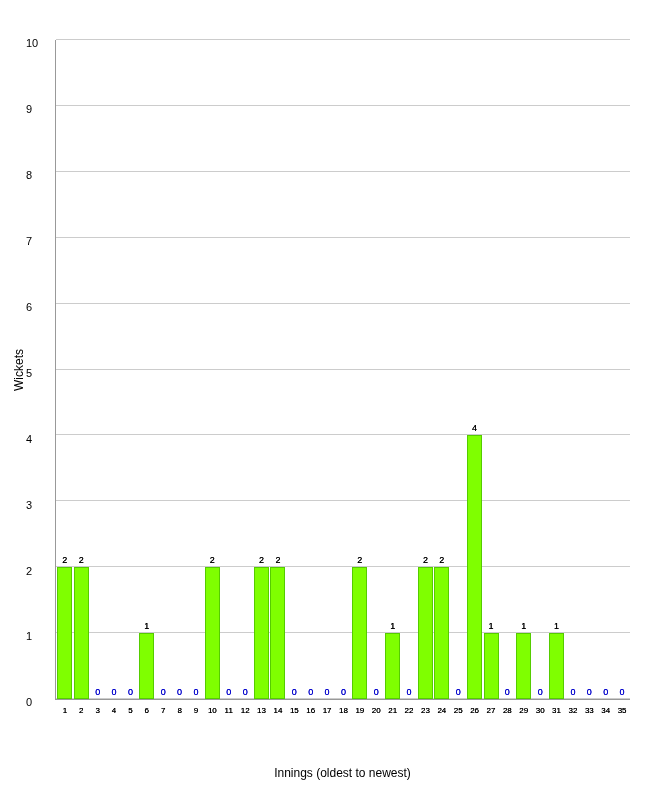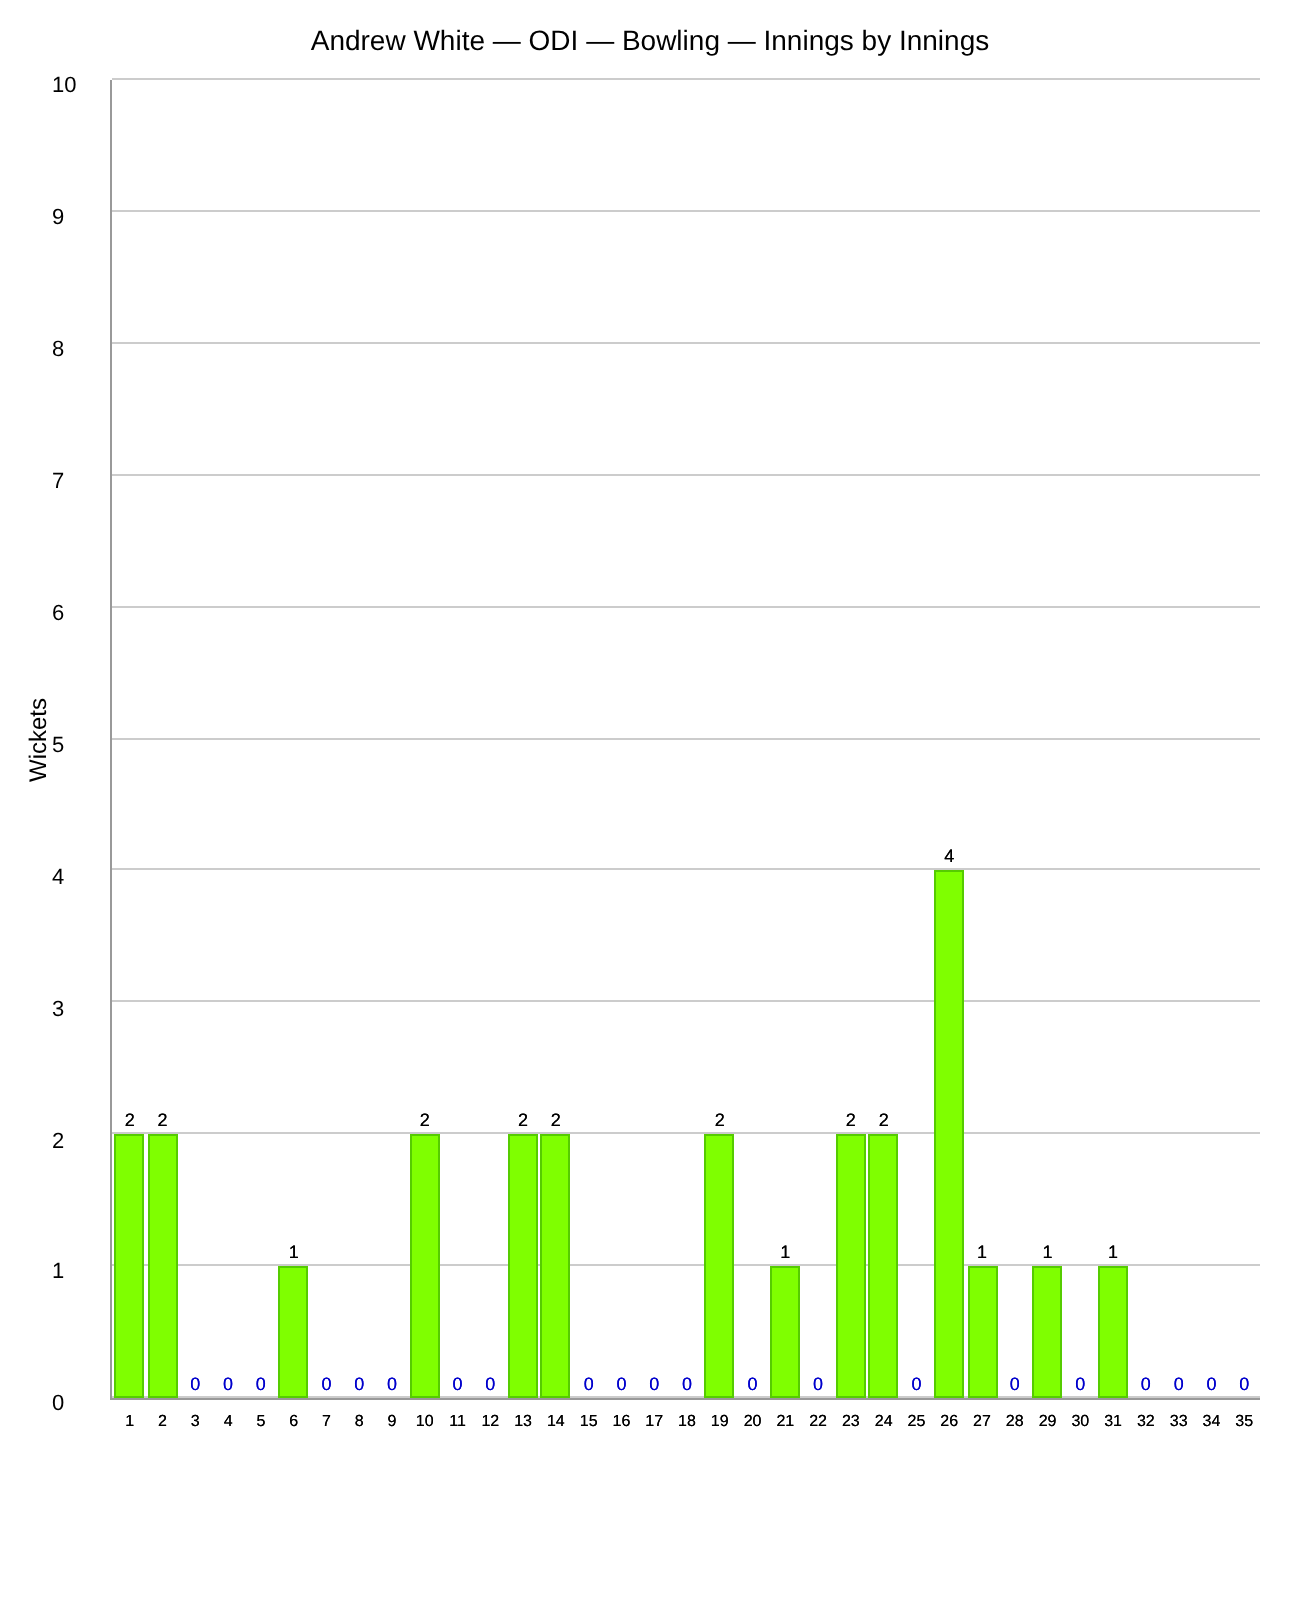--- a/index.html
+++ b/index.html
@@ -105,21 +105,20 @@
       font-size: 8px;
       color: #000;
       transform: translateX(-50%);
       white-space: nowrap;
     }
   </style>
 </head>
 <body>
 
 <div class="chart-container">
-  <div class="chart-title">Andrew White — ODI — Bowling — Innings by Innings</div>
 
   <div class="y-axis-title">
     <span>Wickets</span>
   </div>
 
   <div class="chart-area" id="chartArea">
 
   <div class="grid-line" style="bottom: 0%;"></div>
       <div class="y-label" style="bottom: -0.5%;">0</div>
       <div class="grid-line" style="bottom: 10%;"></div>
@@ -445,13 +444,14 @@
       <div class="bar-group" style="position: absolute; bottom: 0px; left: 542.222px; width: 15px; display: flex; flex-direction: column; align-items: center;">
         <div class="bar-label-top" style="position: absolute; bottom: 2px; left: 50%; transform: translateX(-50%); font-size: 9px; color: rgb(0, 0, 204);">0</div>
         <div class="x-tick-label" style="position: absolute; bottom: -16px; left: 7.5px; transform: translateX(-50%); font-size: 8px; color: rgb(0, 0, 0);">34</div>
       </div>
       <div class="bar-group" style="position: absolute; bottom: 0px; left: 558.611px; width: 15px; display: flex; flex-direction: column; align-items: center;">
         <div class="bar-label-top" style="position: absolute; bottom: 2px; left: 50%; transform: translateX(-50%); font-size: 9px; color: rgb(0, 0, 204);">0</div>
         <div class="x-tick-label" style="position: absolute; bottom: -16px; left: 7.5px; transform: translateX(-50%); font-size: 8px; color: rgb(0, 0, 0);">35</div>
       </div>
     </div>
 
+  <div class="x-axis-title">Innings (oldest to newest)</div>
 </div>
 
 </body></html>

